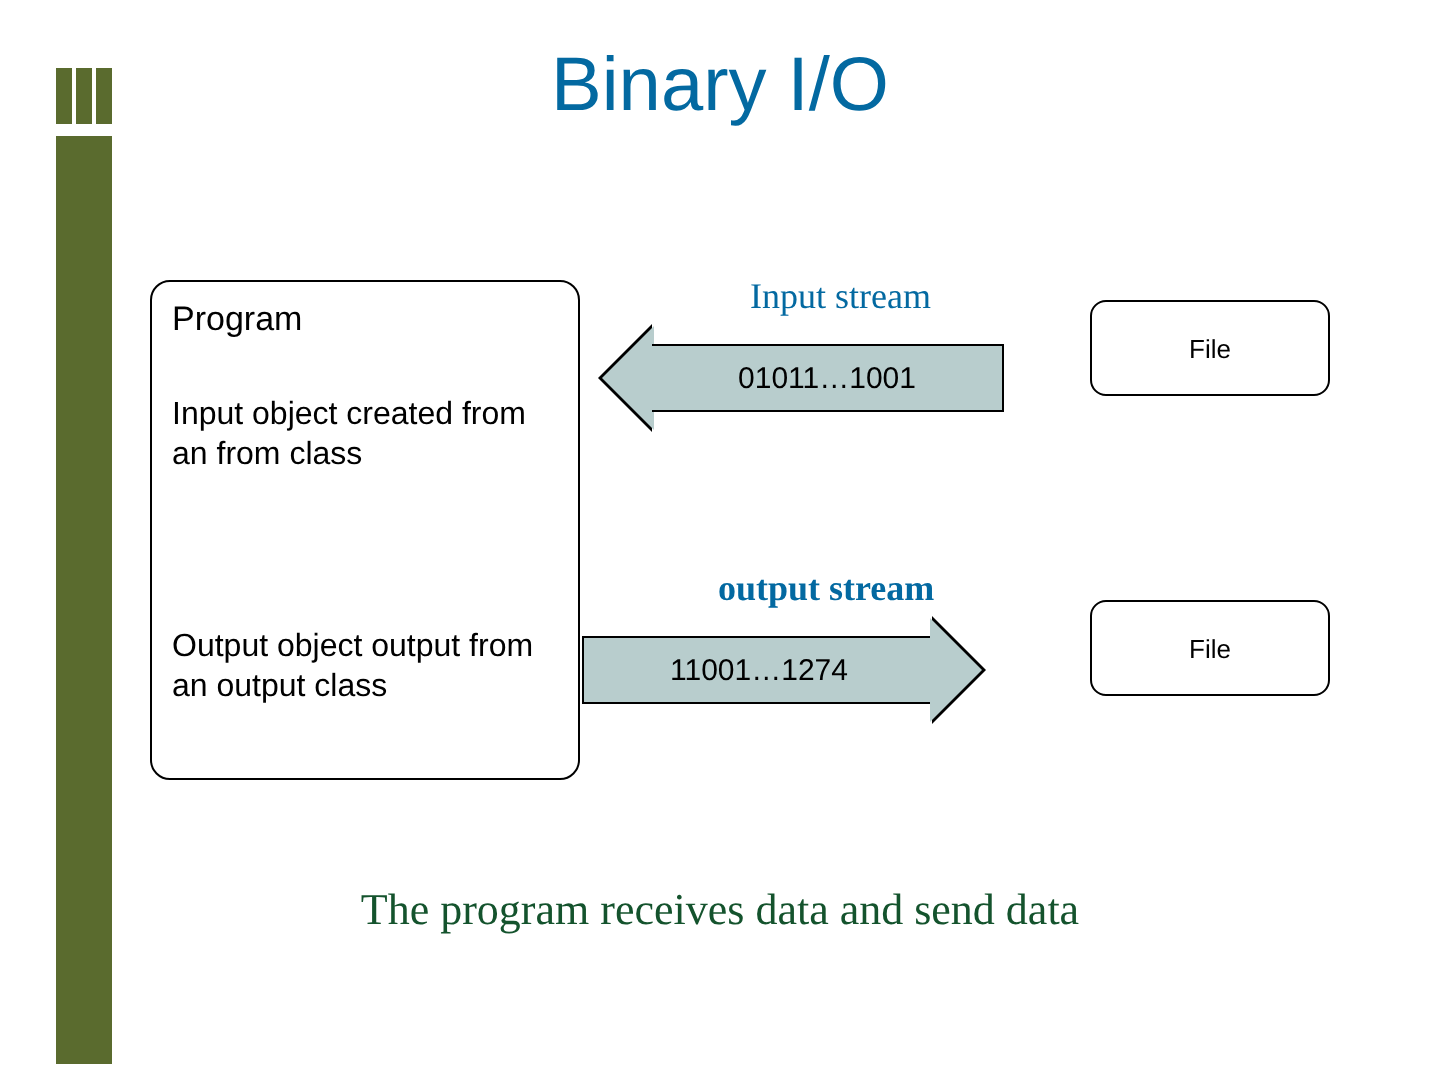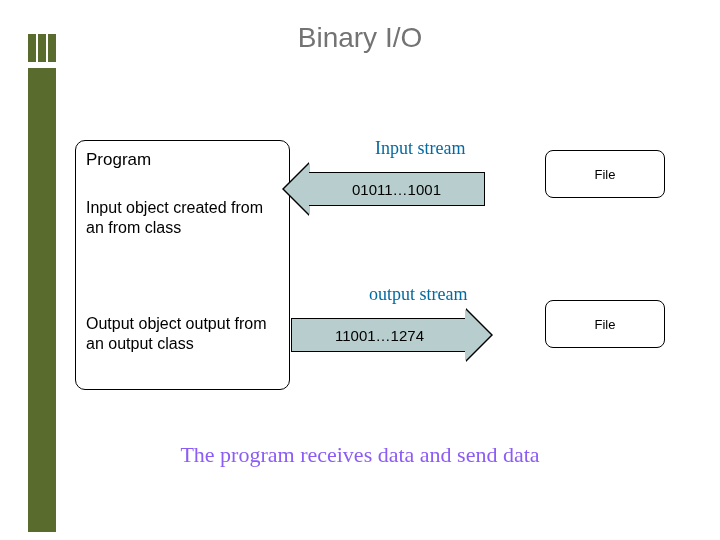--- a/index.html
+++ b/index.html
@@ -33,24 +33,24 @@
     width: 28px;
     bottom: 8px;
     background: #5a6b2e;
   }
   h1.title {
     position: absolute;
     top: 22px;
     left: 0;
     width: 100%;
     text-align: center;
-    font-size: 28px;
+    font-size: 38px;
     font-weight: 400;
     font-family: Arial, sans-serif;
-    color: #737373;
+    color: #0369a1;
   }
   .diagram {
     position: absolute;
     left: 75px;
     top: 140px;
     width: 620px;
     height: 280px;
   }
   .program-box {
     position: absolute;
@@ -134,21 +134,21 @@
     font-size: 13px;
   }
   .caption {
     position: absolute;
     left: 0;
     width: 720px;
     top: 442px;
     text-align: center;
     font-family: "Times New Roman", serif;
     font-size: 22px;
-    color: #8b5cf6;
+    color: #14532d;
   }
 </style>
 </head>
 <body>
 
 <div class="accent-stripe">
   <div></div>
     <div></div>
     <div></div>
 </div>
@@ -159,33 +159,33 @@
 <div class="diagram">
 
   <div class="program-box">
     <div class="heading">Program</div>
     <div class="input-obj">Input object created from an from class</div>
     <div class="output-obj">Output object output from an output class</div>
   </div>
 
   <div class="stream-label" style="left:280px; top:-2px;">Input stream</div>
 
-  <div class="arrow-wrap" style="left:208px; top:22px; width:230px; height:54px;">
+  <div class="arrow-wrap" style="left:225px; top:22px; width:230px; height:54px;">
     <div class="arrow-head-left-outline" style="left:-1px; top:0px;"></div>
     <div class="arrow-head-left" style="left:1px; top:1px;"></div>
     <div class="arrow-body" style="left:26px; top:10px; width:176px; border-left:none;">
       <span>01011…1001</span>
     </div>
   </div>
 
   <div class="file-box" style="left:470px; top:10px;">
     <span>File</span>
   </div>
 
-  <div class="stream-label" style="left:274px; top:144px;">output stream</div>
+  <div class="stream-label" style="left:264px; top:144px;font-weight:bold;">output stream</div>
 
   <div class="arrow-wrap" style="left:216px; top:168px; width:230px; height:54px;">
     <div class="arrow-body" style="left:0; top:10px; width:176px; border-right:none;">
       <span>11001…1274</span>
     </div>
     <div class="arrow-head-right-outline" style="left:175px; top:0px;"></div>
     <div class="arrow-head-right" style="left:174px; top:1px;"></div>
   </div>
 
   <div class="file-box" style="left:470px; top:160px;">

